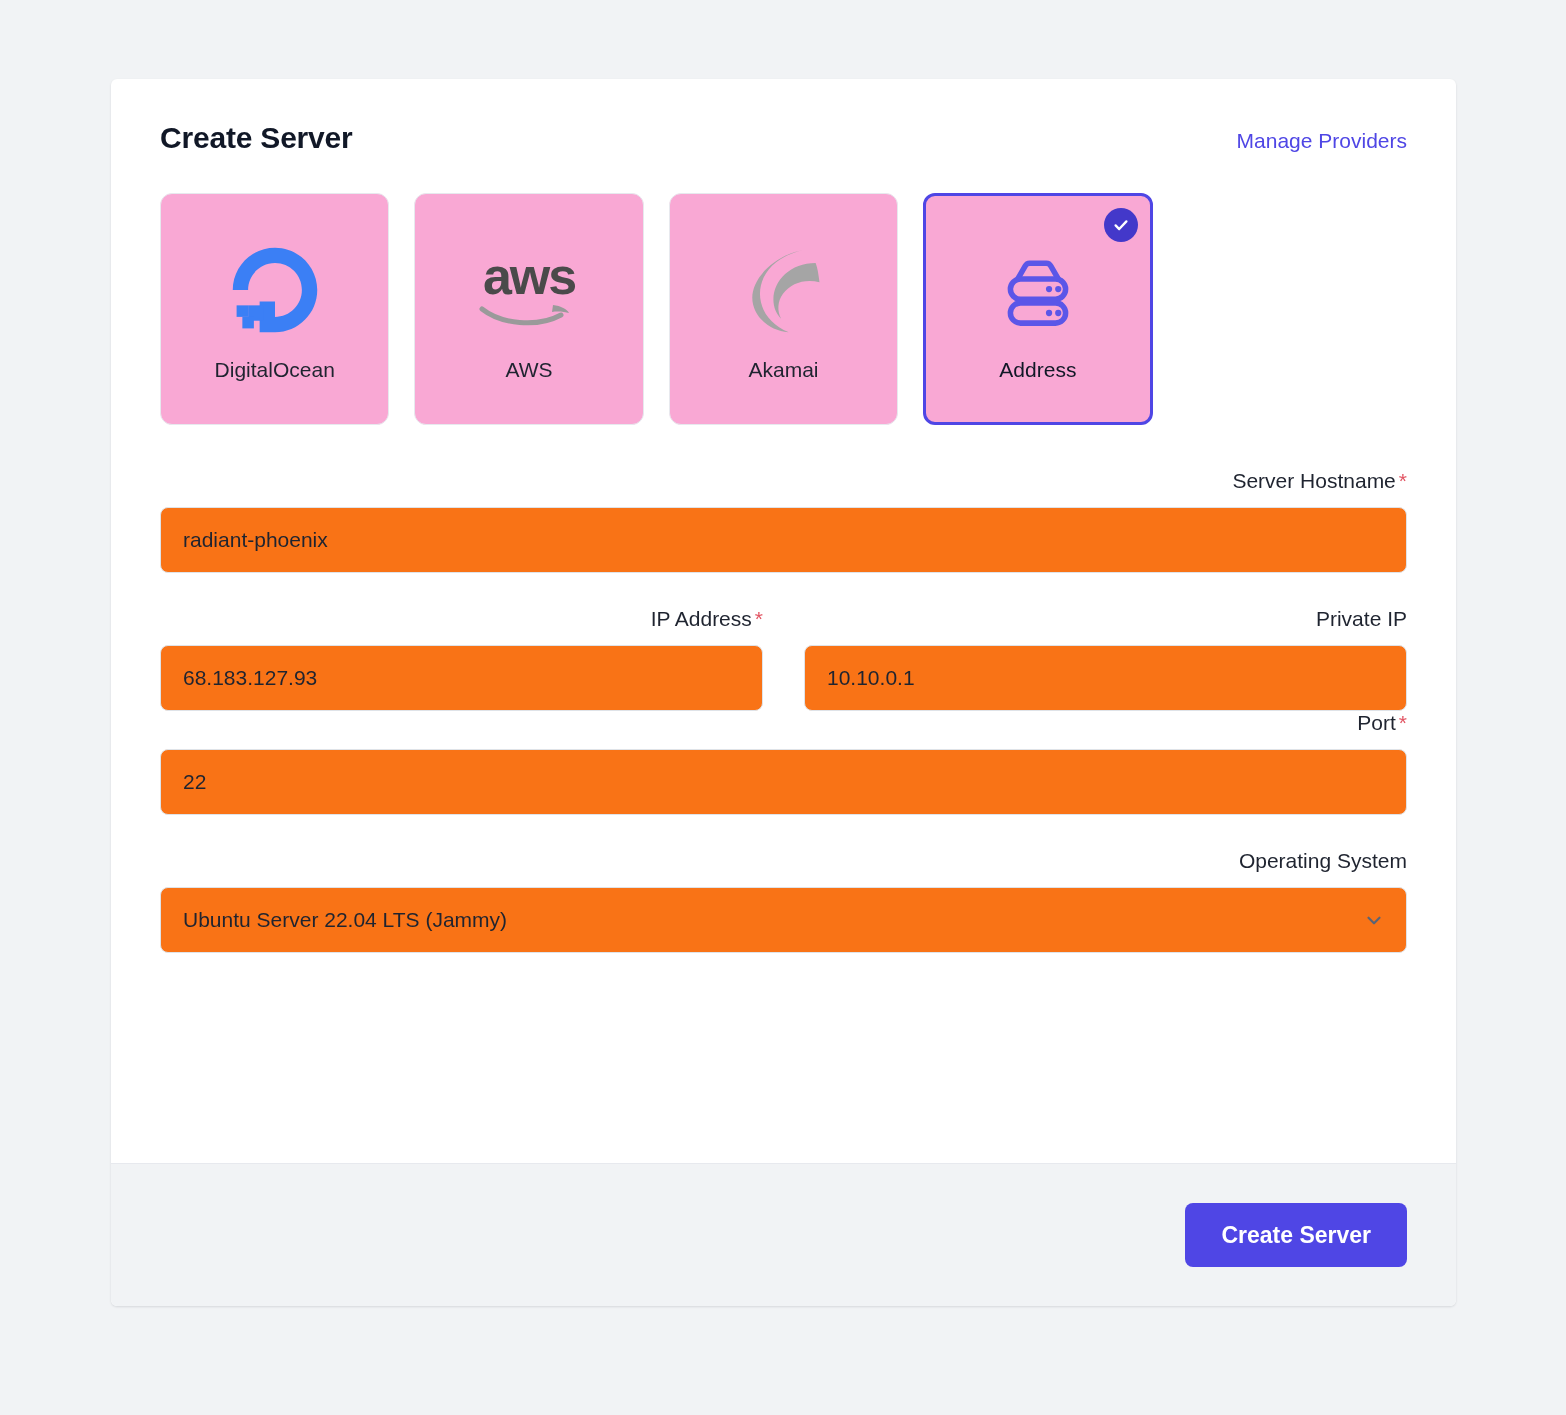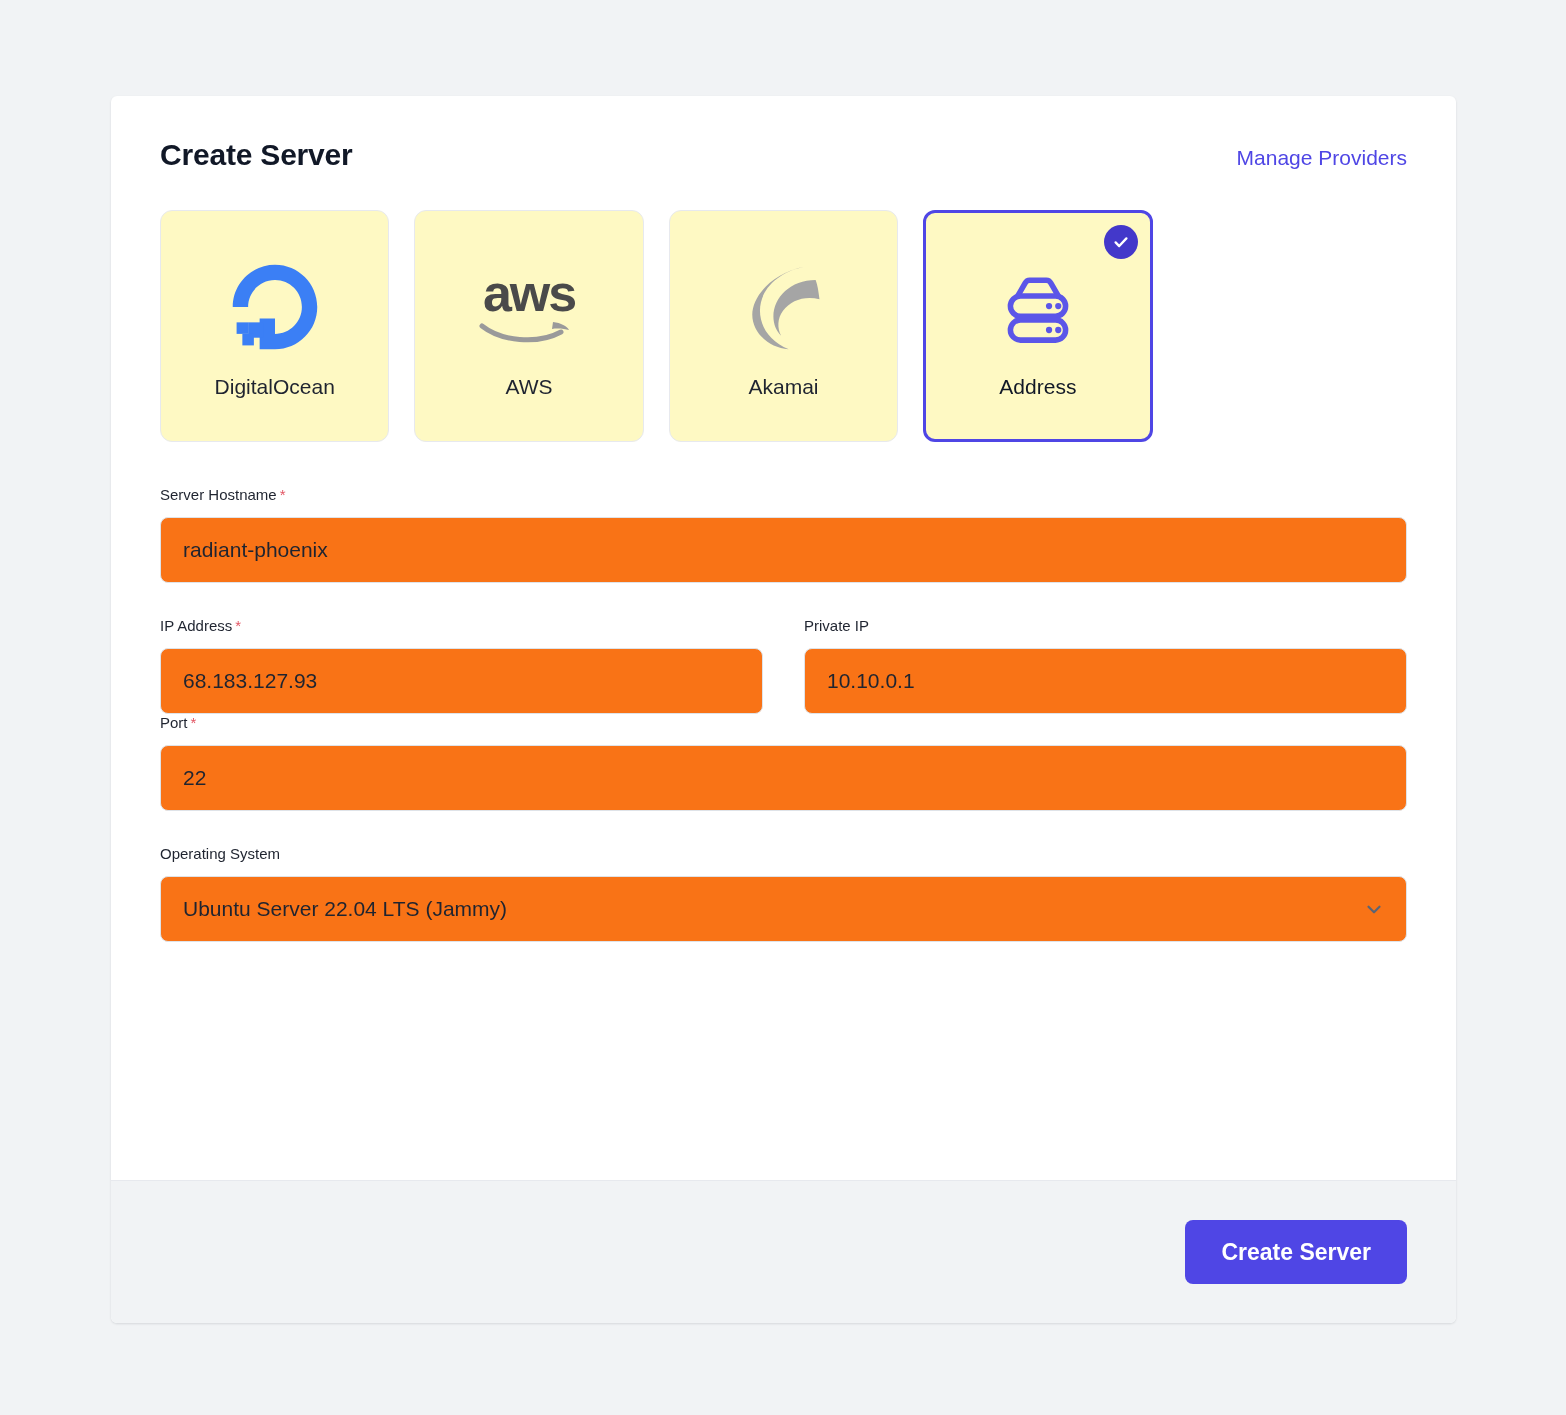--- a/index.html
+++ b/index.html
@@ -8,21 +8,21 @@
     width: 1566px;
     height: 1415px;
     background: #f1f3f5;
     font-family: "Liberation Sans", sans-serif;
     -webkit-font-smoothing: antialiased;
   }
 
   .card {
     position: absolute;
     left: 111px;
-    top: 96px;
+    top: 79px;
     width: 1345px;
     height: 1227px;
     background: #ffffff;
     border-radius: 6px;
     box-shadow: 0 1px 3px rgba(16,24,40,0.07), 0 1px 2px rgba(16,24,40,0.05);
     overflow: hidden;
     display: flex;
     flex-direction: column;
   }
 
@@ -55,21 +55,21 @@
   
   .provider-grid {
     display: grid;
     grid-template-columns: repeat(5, 1fr);
     gap: 25px;
     margin-bottom: 44px;
   }
   .provider-card {
     position: relative;
     height: 232px;
-    background: #fef9c3;
+    background: #f9a8d4;
     border: 1px solid #e7e9ee;
     border-radius: 12px;
     display: flex;
     flex-direction: column;
     align-items: center;
     justify-content: center;
     cursor: pointer;
   }
   .provider-card.selected {
     border: 3px solid #4f46e5;
@@ -108,23 +108,24 @@
     letter-spacing: -2px;
     line-height: 0.95;
     font-family: "Liberation Sans", sans-serif;
   }
 
   
   .field { margin-bottom: 34px; }
   .field:last-child { margin-bottom: 0; }
   .field-label {
     display: block;
-    font-size: 15px;
+    font-size: 21px;
     color: #1f2430;
     margin-bottom: 14px;
+    text-align: right;
   }
   .req { color: #e25563; margin-left: 3px; }
   .input {
     width: 100%;
     height: 66px;
     border: 1px solid #dfe3e8;
     border-radius: 8px;
     background: #f97316;
     padding: 0 22px;
     font-size: 21px;

